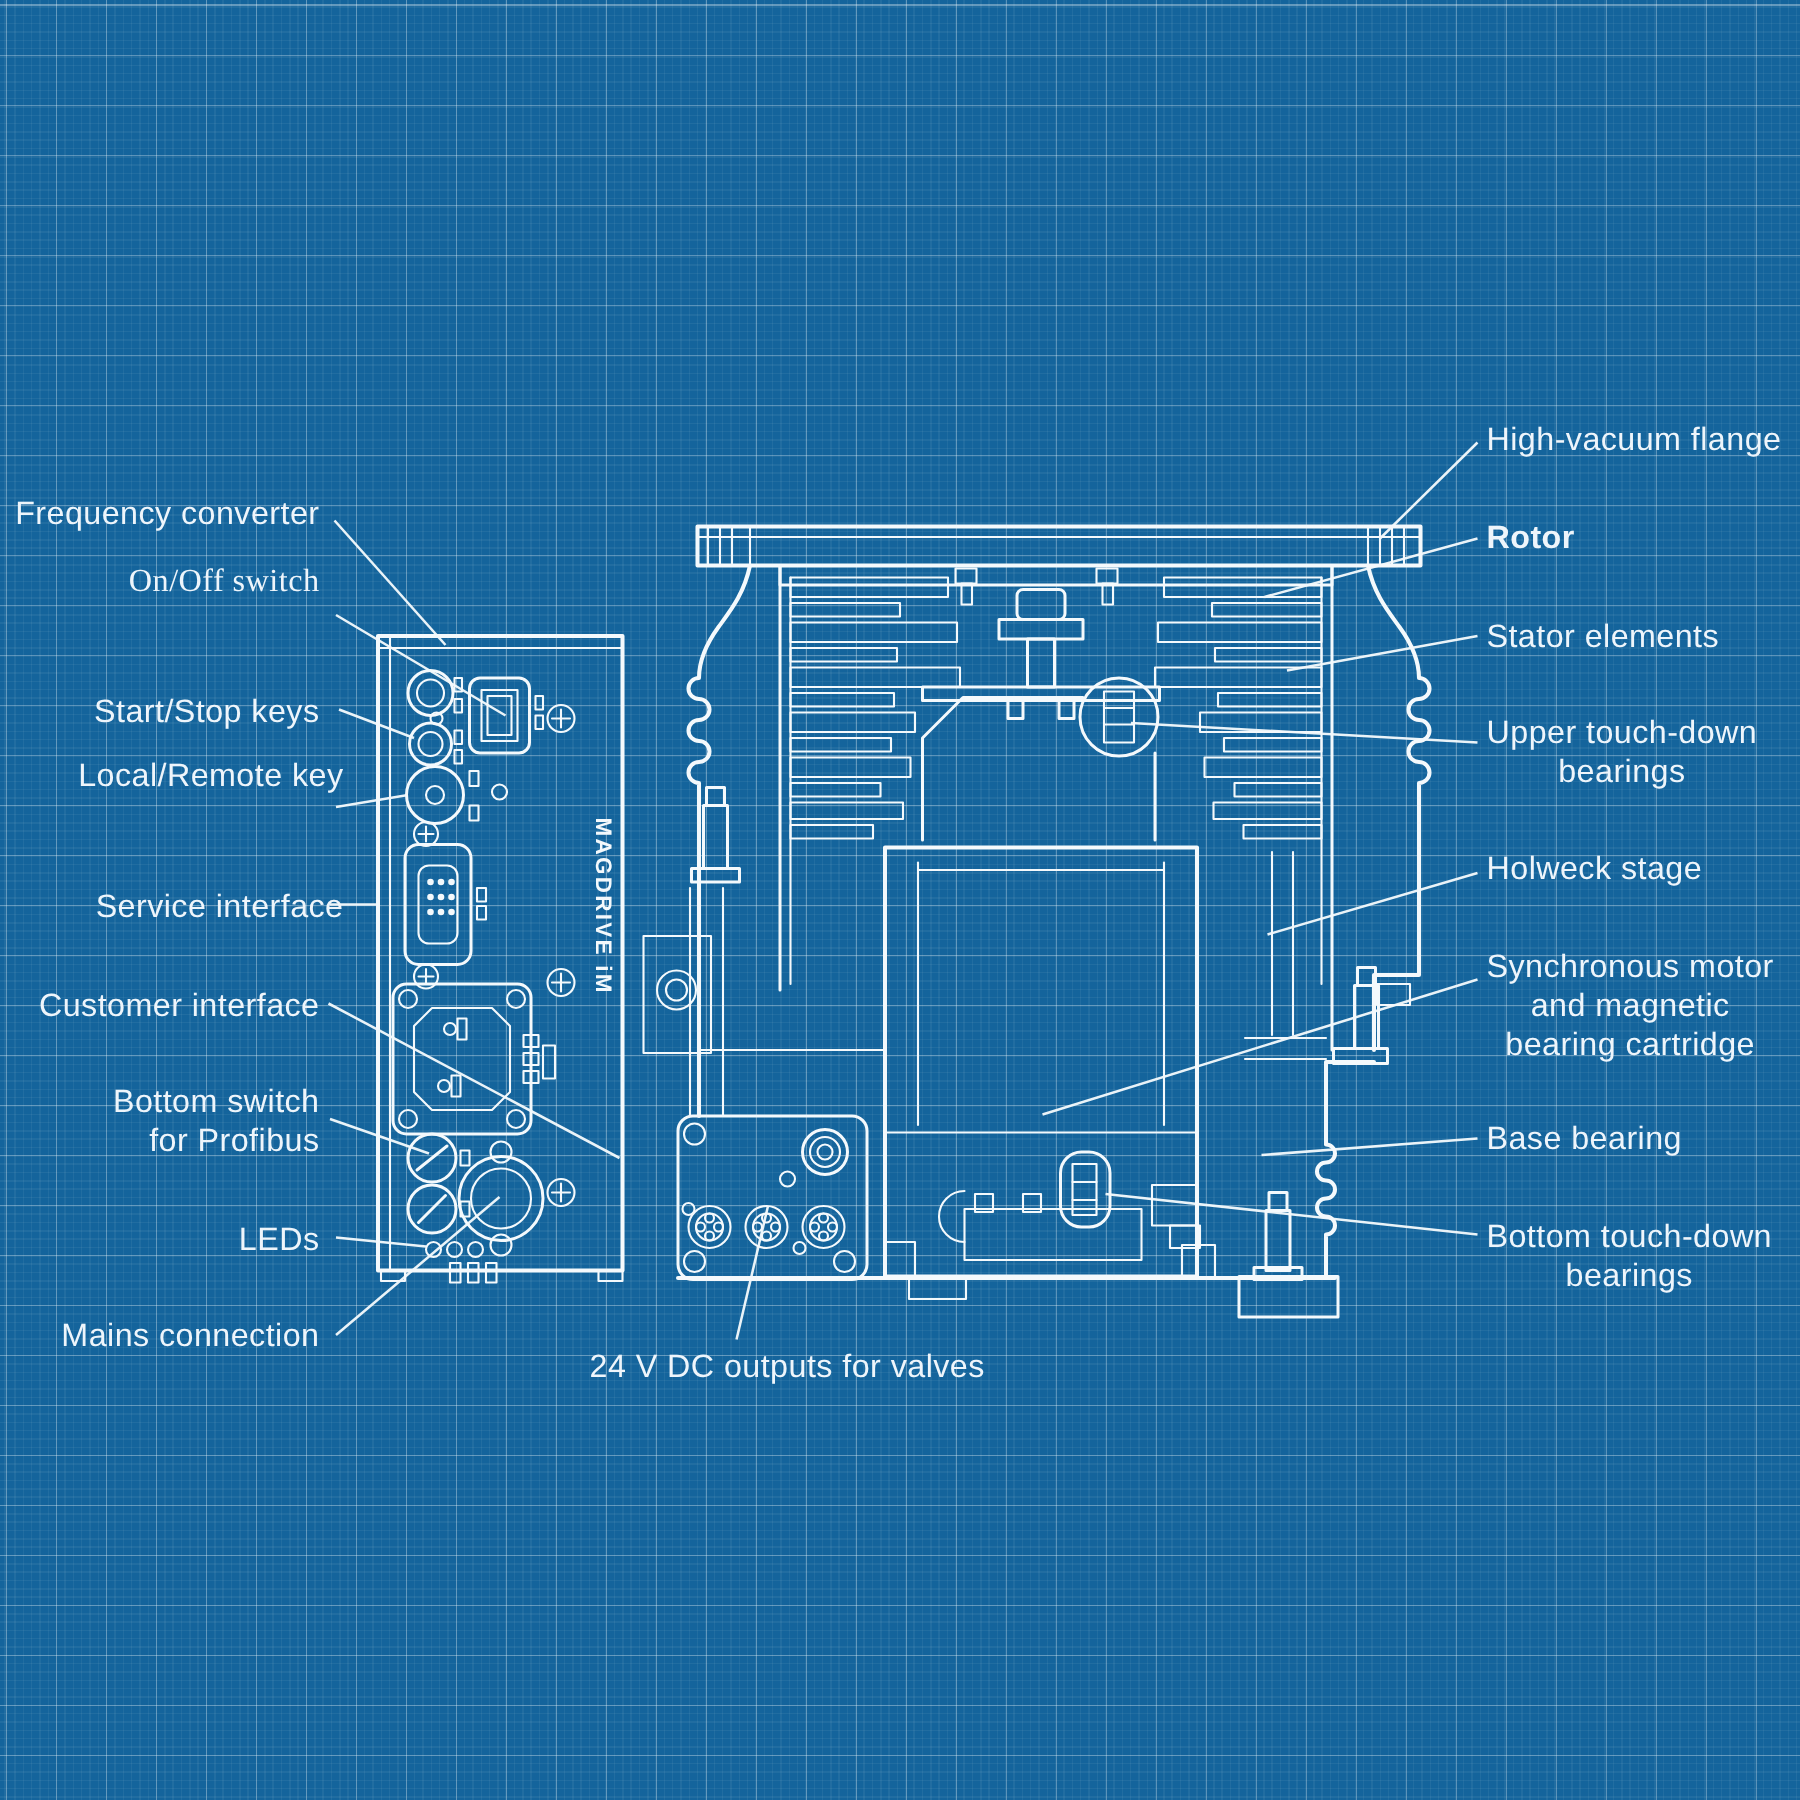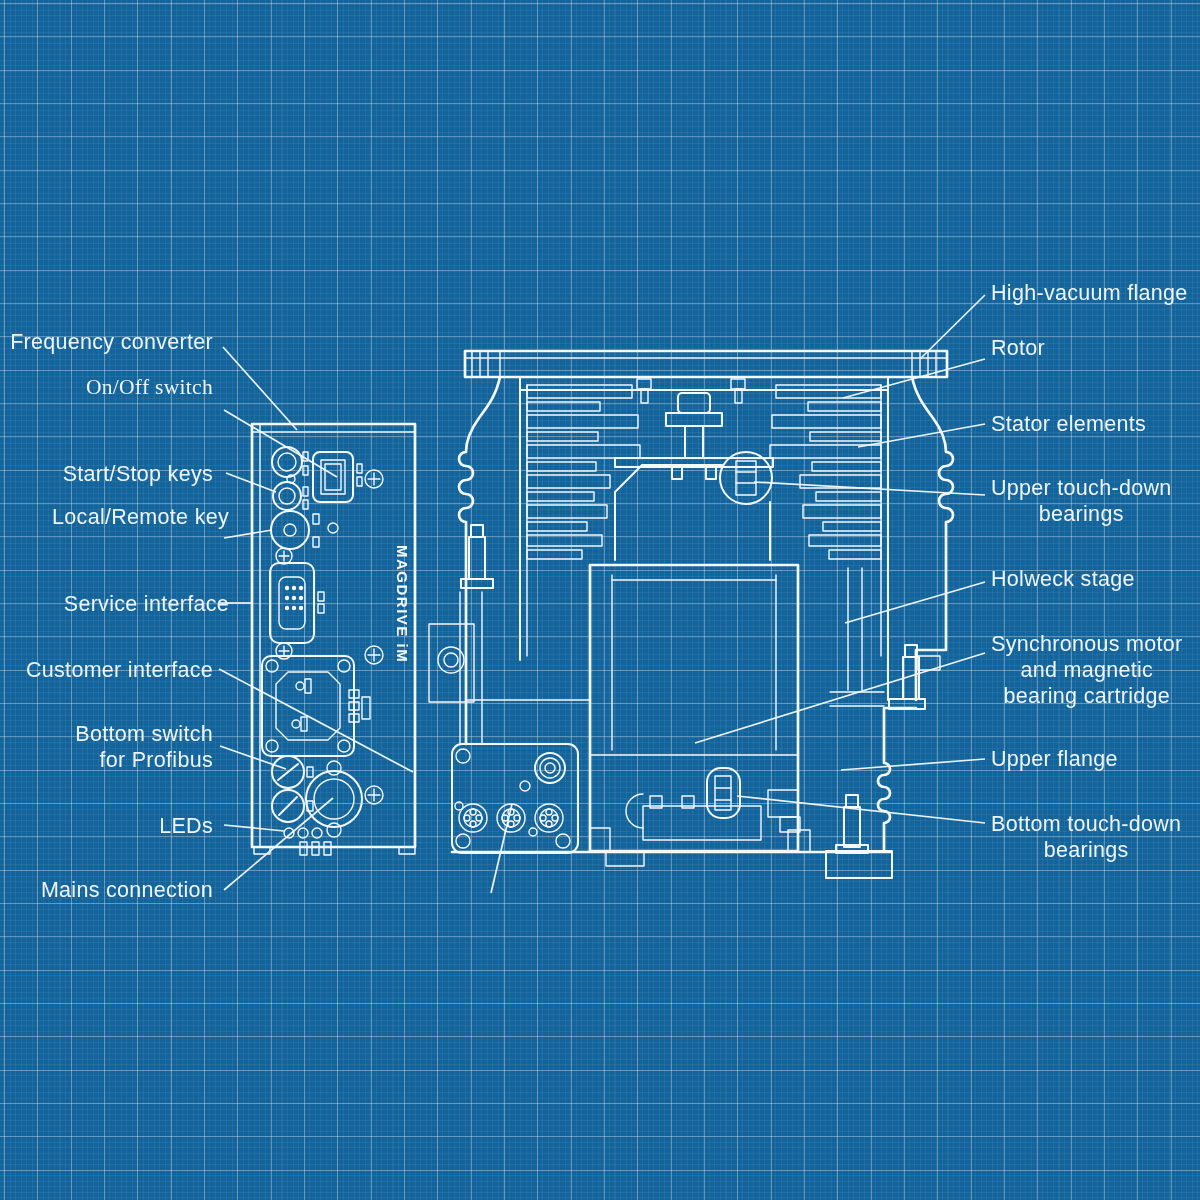--- a/index.html
+++ b/index.html
@@ -378,26 +378,27 @@
   <div class="lbl lbl-left" style="top:461px;">Start/Stop keys</div>
   <div class="lbl lbl-left" style="top:504px;margin-left:16px;">Local/Remote key</div>
   <div class="lbl lbl-left" style="top:591px;padding-left:16px;">Service interface</div>
   <div class="lbl lbl-left" style="top:657px;">Customer interface</div>
   <div class="lbl lbl-left" style="top:721px;">Bottom switch
 for Profibus</div>
   <div class="lbl lbl-left" style="top:813px;">LEDs</div>
   <div class="lbl lbl-left" style="top:877px;">Mains connection</div>
 
   <div class="lbl lbl-right" style="top:280px;">High-vacuum flange</div>
-  <div class="lbl lbl-right" style="top:335px;">Rotor</div>
+  <div class="lbl lbl-right" style="top:345px;font-weight:bold;">Rotor</div>
   <div class="lbl lbl-right" style="top:411px;">Stator elements</div>
   <div class="lbl lbl-right" style="top:475px;">Upper touch-down
 bearings</div>
   <div class="lbl lbl-right" style="top:566px;">Holweck stage</div>
   <div class="lbl lbl-right" style="top:631px;">Synchronous motor
 and magnetic
 bearing cartridge</div>
-  <div class="lbl lbl-right" style="top:746px;">Upper flange</div>
+  <div class="lbl lbl-right" style="top:746px;">Base bearing</div>
   <div class="lbl lbl-right" style="top:811px;">Bottom touch-down
 bearings</div>
 
+  <div class="lbl" style="left:393px;top:898px;">24 V DC outputs for valves</div>
 
 </div>
 
 </body></html>

